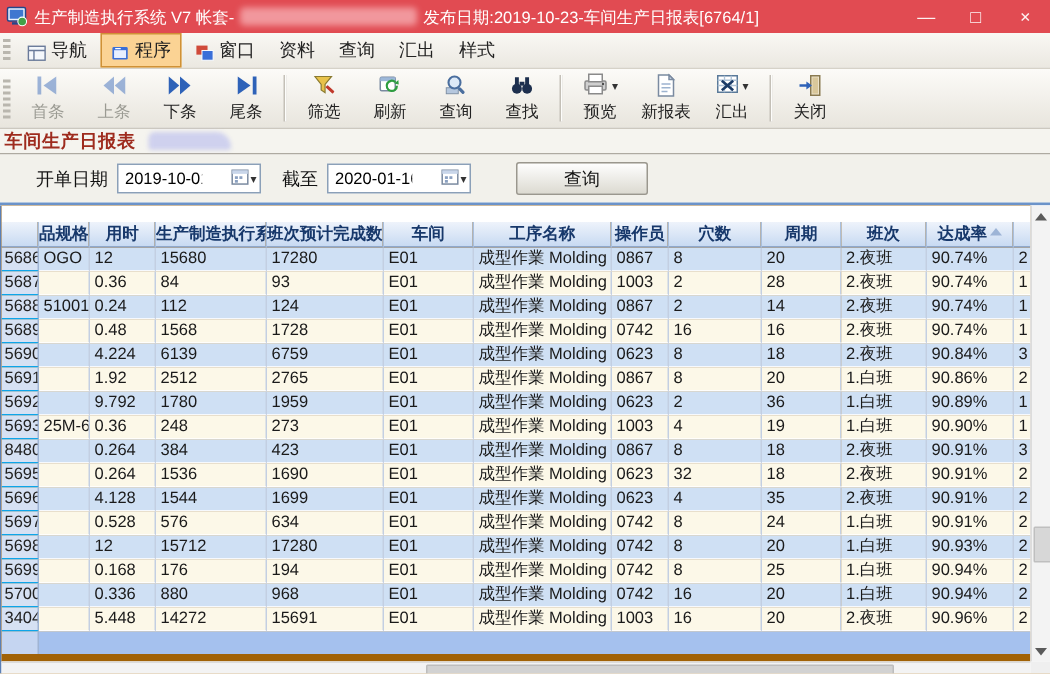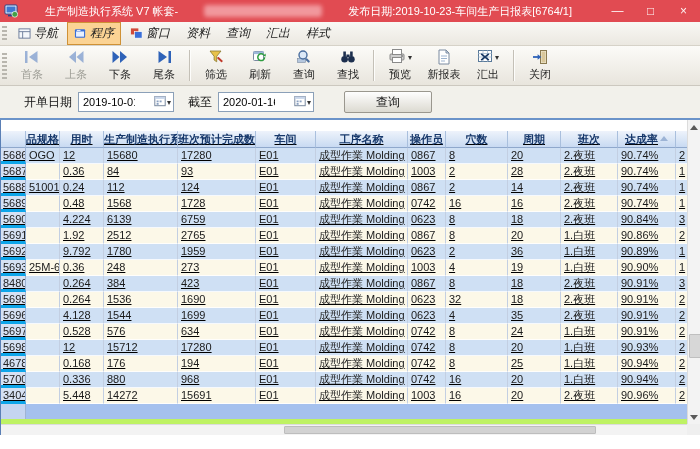--- a/index.html
+++ b/index.html
@@ -1,30 +1,30 @@
 <!DOCTYPE html>
 <html><head>
 <meta charset="utf-8">
 <style>
   html,body{margin:0;padding:0;}
   #screen{width:700px;height:449px;position:relative;overflow:hidden;background:#fff;
     font-family:"Liberation Sans","DejaVu Sans",sans-serif;cursor:default;}
   
-  .titlebar{height:22px;background:#e14b52;display:flex;align-items:center;color:#fff;font-size:11px;gap:22px;}
+  .titlebar{height:22px;background:#e14b52;display:flex;align-items:center;color:#fff;font-size:11px;}
   .titlebar .appicon{margin:0 5px 0 4px;display:flex;}
   .title-redact{width:118px;height:12px;margin:0 4px;border-radius:3px;
     background:rgba(255,215,218,.55);filter:blur(2px);}
   .winctl{display:flex;margin-left:auto;}
   .winctl span{width:33px;text-align:center;font-size:12px;color:rgba(255,255,255,.92);line-height:22px;}
   
   .menubar{height:23px;background:linear-gradient(#f9f8f4,#ebe8e1);border-bottom:1px solid #d6d2c8;
     display:flex;align-items:center;font-size:12px;color:#222;}
   .grip{width:5px;height:16px;margin:0 3px 0 2px;
     background-image:repeating-linear-gradient(#b9b6ae 0 2px,transparent 2px 4px);background-size:2px 100%;background-repeat:repeat-x;}
-  .mitem{display:flex;align-items:center;gap:3px;padding:2px 6px;margin:0 1px;border:1px solid transparent;font-style:italic;}
+  .mitem{display:flex;align-items:flex-end;gap:3px;padding:2px 6px;margin:0 1px;border:1px solid transparent;}
   .mitem.active{background:#fbd394;border:1px solid #cf9136;}
   .micon{display:flex;}
   
   .toolbar{height:39px;background:linear-gradient(#fcfbf8,#e8e5dd);border-bottom:1px solid #ccc8bf;
     display:flex;align-items:stretch;font-size:11px;color:#222;}
   .toolbar .grip{align-self:center;height:26px;}
   .tbtn{display:flex;flex-direction:column;align-items:center;justify-content:center;
     min-width:36px;padding:1px 4px 2px;gap:1px;}
   .tbtn .ticonrow{display:flex;align-items:center;gap:2px;height:17px;}
   .tbtn.disabled .tlabel{color:#9b9b93;}
@@ -45,34 +45,34 @@
     font-family:"Liberation Sans","DejaVu Sans",sans-serif;background:transparent;}
   .calbtn{display:flex;align-items:center;gap:1px;padding-right:2px;}
   .calbtn .caret{font-size:8px;}
   .flabel2{margin-left:14px;}
   .querybtn{width:88px;height:22px;margin-left:30px;font-size:12px;color:#111;
     background:linear-gradient(#fefefe,#dcdad1);border:1px solid #9a978e;border-radius:2px;
     font-family:"Liberation Sans","DejaVu Sans",sans-serif;}
   .blueline{height:2px;background:#6b93c9;}
   
   .grid{position:relative;height:315px;background:#fff;border-left:1px solid #5a7fb5;box-sizing:border-box;}
-  .grid-content{position:absolute;left:0;top:0;right:13px;bottom:11px;overflow:hidden;background:#bef264;text-decoration:underline;}
+  .grid-content{position:absolute;left:0;top:0;right:13px;bottom:11px;overflow:hidden;background:#a16207;}
   .topstrip{height:11px;background:#fff;}
   .ghead{display:flex;height:17px;}
   .hcell{box-sizing:border-box;height:17px;line-height:16px;font-size:11px;font-weight:bold;color:#17386b;
     text-align:center;white-space:nowrap;overflow:hidden;
     background:linear-gradient(#eef3fb,#c8daf2);border-right:1px solid #a9bfdd;border-bottom:1px solid #8fa8cc;
     position:relative;}
   .sortmark{display:inline-block;width:0;height:0;margin-left:2px;vertical-align:2px;
     border-left:4px solid transparent;border-right:4px solid transparent;border-bottom:5px solid #9db4d6;}
   .grow{display:flex;height:16px;}
   .grow.blue .dcell{background:#cfe0f4;}
   .grow.cream .dcell{background:#fcf8e8;}
   .gcell{box-sizing:border-box;height:16px;line-height:15px;font-size:11px;color:#222;
-    background:#d6e1f3;border-right:1px solid #9fb4d4;border-bottom:3px solid #0ea5e9;padding-left:2px;
+    background:#d6e1f3;border-right:1px solid #9fb4d4;border-bottom:1px solid #0ea5e9;padding-left:2px;
     white-space:nowrap;overflow:hidden;}
   .dcell{box-sizing:border-box;height:16px;line-height:15px;font-size:11px;color:#1a1a1a;padding-left:3px;
     border-right:1px solid #c3cfe2;border-bottom:1px solid rgba(255,255,255,.8);
     white-space:nowrap;overflow:hidden;}
   .c0{width:25px;flex:none}.c1{width:34px;flex:none}.c2{width:44px;flex:none}.c3{width:74px;flex:none}
   .c4{width:78px;flex:none}.c5{width:60px;flex:none}.c6{width:92px;flex:none}.c7{width:38px;flex:none}
   .c8{width:62px;flex:none}.c9{width:53px;flex:none}.c10{width:57px;flex:none}.c11{width:58px;flex:none}
   .c12{width:12px;flex:none}
   .selrow{display:flex;height:15px;}
   .selrow .selgutter{width:25px;flex:none;background:#c5d5f1;border-right:1px solid #9fb4d4;box-sizing:border-box;}
@@ -292,20 +292,24 @@
             <rect x="8.5" y="1.5" width="6" height="13" fill="#efe6cf" stroke="#8a7a50"></rect>
             <rect x="9.6" y="2.6" width="3.8" height="10.8" fill="#d9c79a"></rect>
             <path d="M1 8 h5" stroke="#2e62b8" stroke-width="1.8"></path>
             <path d="M5.6 5.3 L9.3 8 L5.6 10.7 Z" fill="#2e62b8"></path>
           </svg>
       </span>
       <span class="tlabel">关闭</span>
     </div>
   </div>
 
+  <div class="tabrow">
+    <span class="tabtitle">车间生产日报表</span>
+    <span class="tab-redact"></span>
+  </div>
 
   <div class="filterrow">
     <span class="flabel1">开单日期</span>
     <span class="datebox">
       <input value="2019-10-01" style="">
       <span class="calbtn">
         <span>
           <svg width="12" height="12" viewBox="0 0 12 12">
               <rect x="0.8" y="1.5" width="10.4" height="9.2" fill="#fff" stroke="#7a8aa0"></rect>
               <rect x="0.8" y="1.5" width="10.4" height="2.4" fill="#c9d6ea"></rect>
@@ -546,21 +550,21 @@
             <div class="dcell c5">E01</div>
             <div class="dcell c6">成型作業 Molding</div>
             <div class="dcell c7">0742</div>
             <div class="dcell c8">8</div>
             <div class="dcell c9">20</div>
             <div class="dcell c10">1.白班</div>
             <div class="dcell c11">90.93%</div>
             <div class="dcell c12">2</div>
           </div>
           <div class="grow cream">
-            <div class="gcell c0">4678</div>
+            <div class="gcell c0">5699</div>
             <div class="dcell c1"></div>
             <div class="dcell c2">0.168</div>
             <div class="dcell c3">176</div>
             <div class="dcell c4">194</div>
             <div class="dcell c5">E01</div>
             <div class="dcell c6">成型作業 Molding</div>
             <div class="dcell c7">0742</div>
             <div class="dcell c8">8</div>
             <div class="dcell c9">25</div>
             <div class="dcell c10">1.白班</div>

